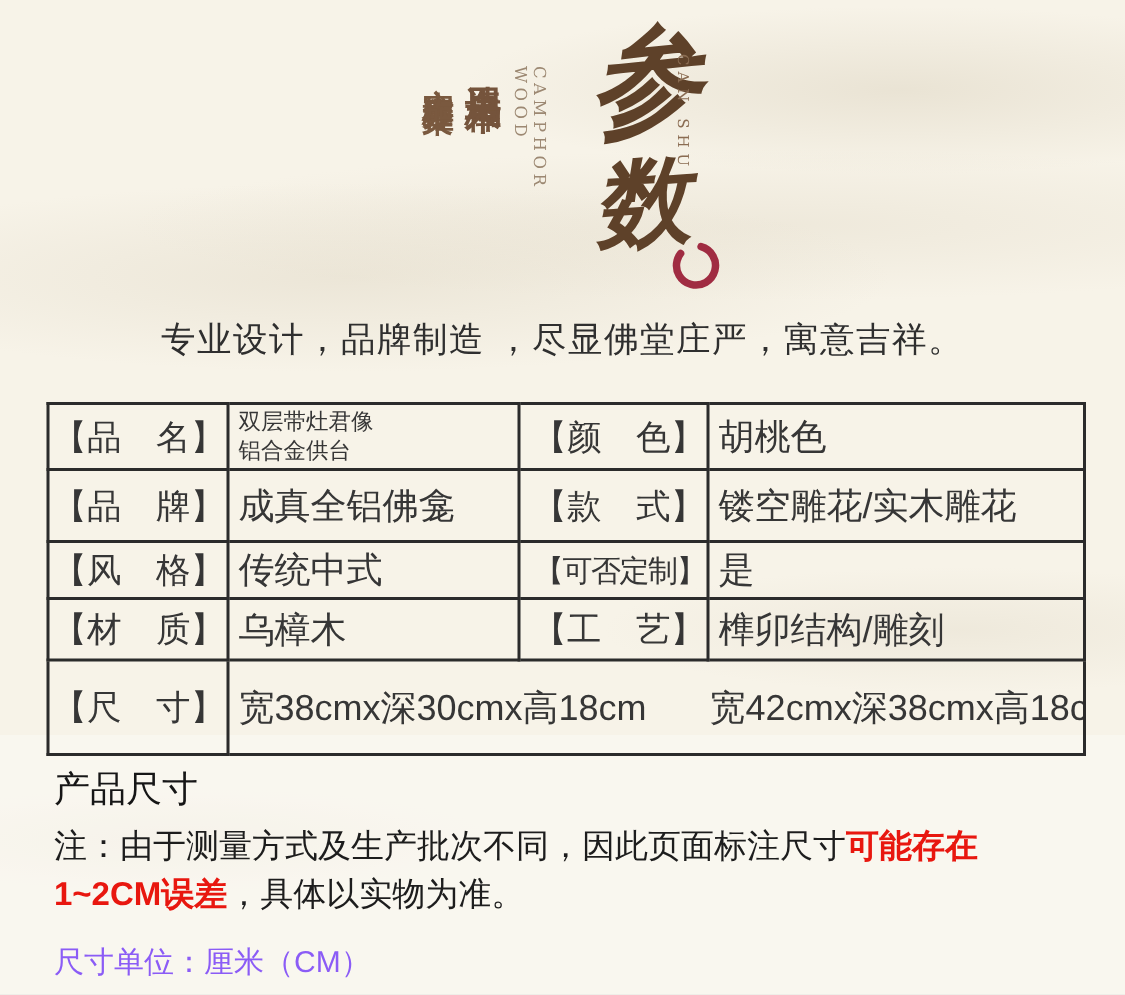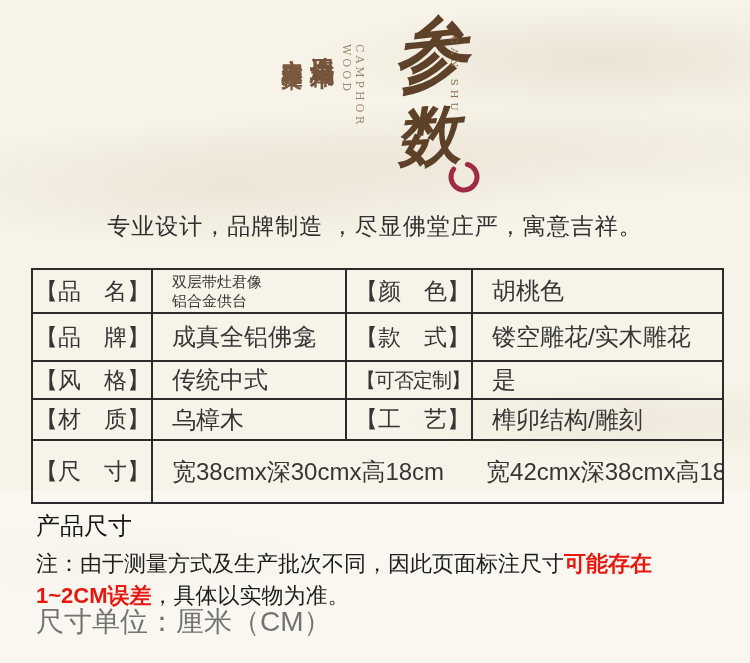--- a/index.html
+++ b/index.html
@@ -54,29 +54,29 @@
   .spec{
     position:absolute;left:31px;top:268px;width:691px;
     border-collapse:collapse;table-layout:fixed;
   }
   .spec td{
     border:2px solid #2b2b2b;color:#363636;white-space:nowrap;
     overflow:hidden;vertical-align:middle;background:transparent;
   }
   .lbl{text-align:right;font-size:23px;color:#2e2e2e;}
   .lbl-tight{font-size:20px;letter-spacing:-1px;}
-  .val{font-size:24px;padding-left:19px;}
+  .val{font-size:24px;padding-left:6px;}
   .val-small{font-size:15px;line-height:19px;}
   .size2{margin-left:42px;}
 
   
   .footer-title{position:absolute;left:36px;top:510px;font-size:24px;color:#161616;}
   .note{position:absolute;left:36px;top:548px;font-size:22px;line-height:32px;color:#1d1d1d;margin:0;}
   .red{color:#e8170f;font-weight:bold;}
-  .unit-note{position:absolute;left:36px;top:603px;font-size:28px;color:#737373;}
+  .unit-note{position:absolute;left:36px;top:628px;font-size:20px;color:#8b5cf6;}
 </style>
 </head>
 <body>
 
 <div class="page">
 
   <div class="decor"></div>
   <div class="footer-wash"></div>
 
   <div class="v-cn v-outer">实木榫卯框架</div>

